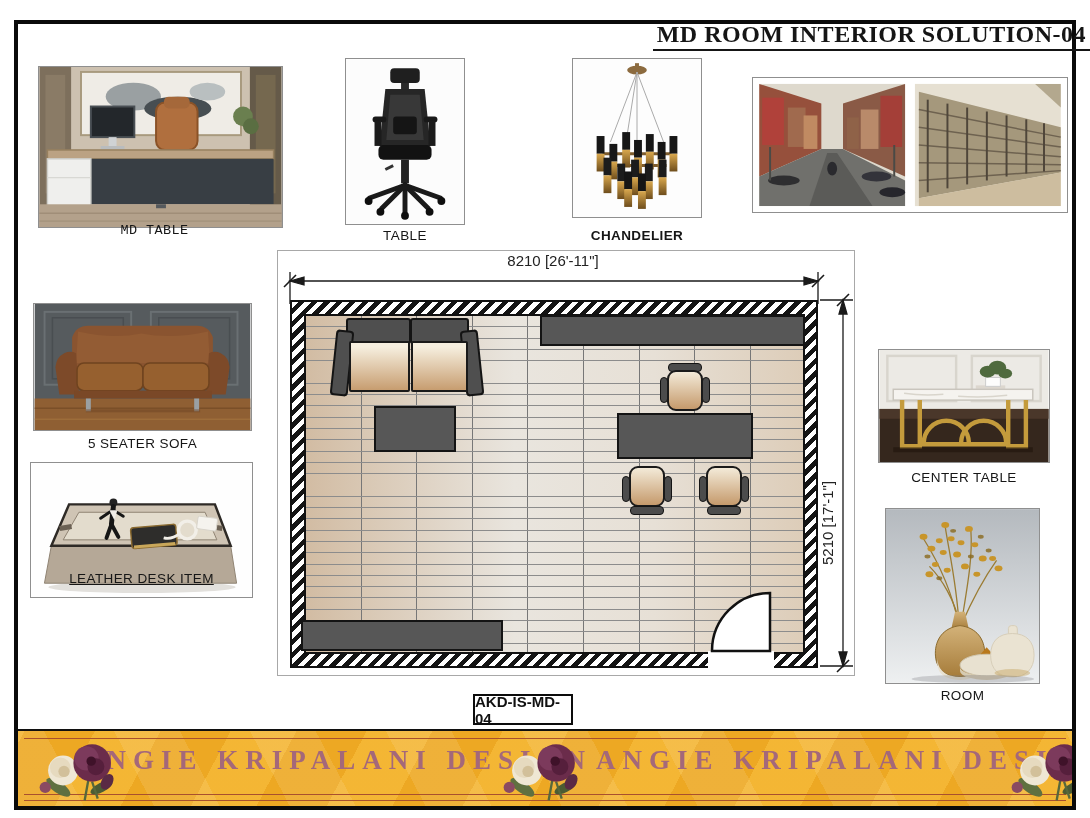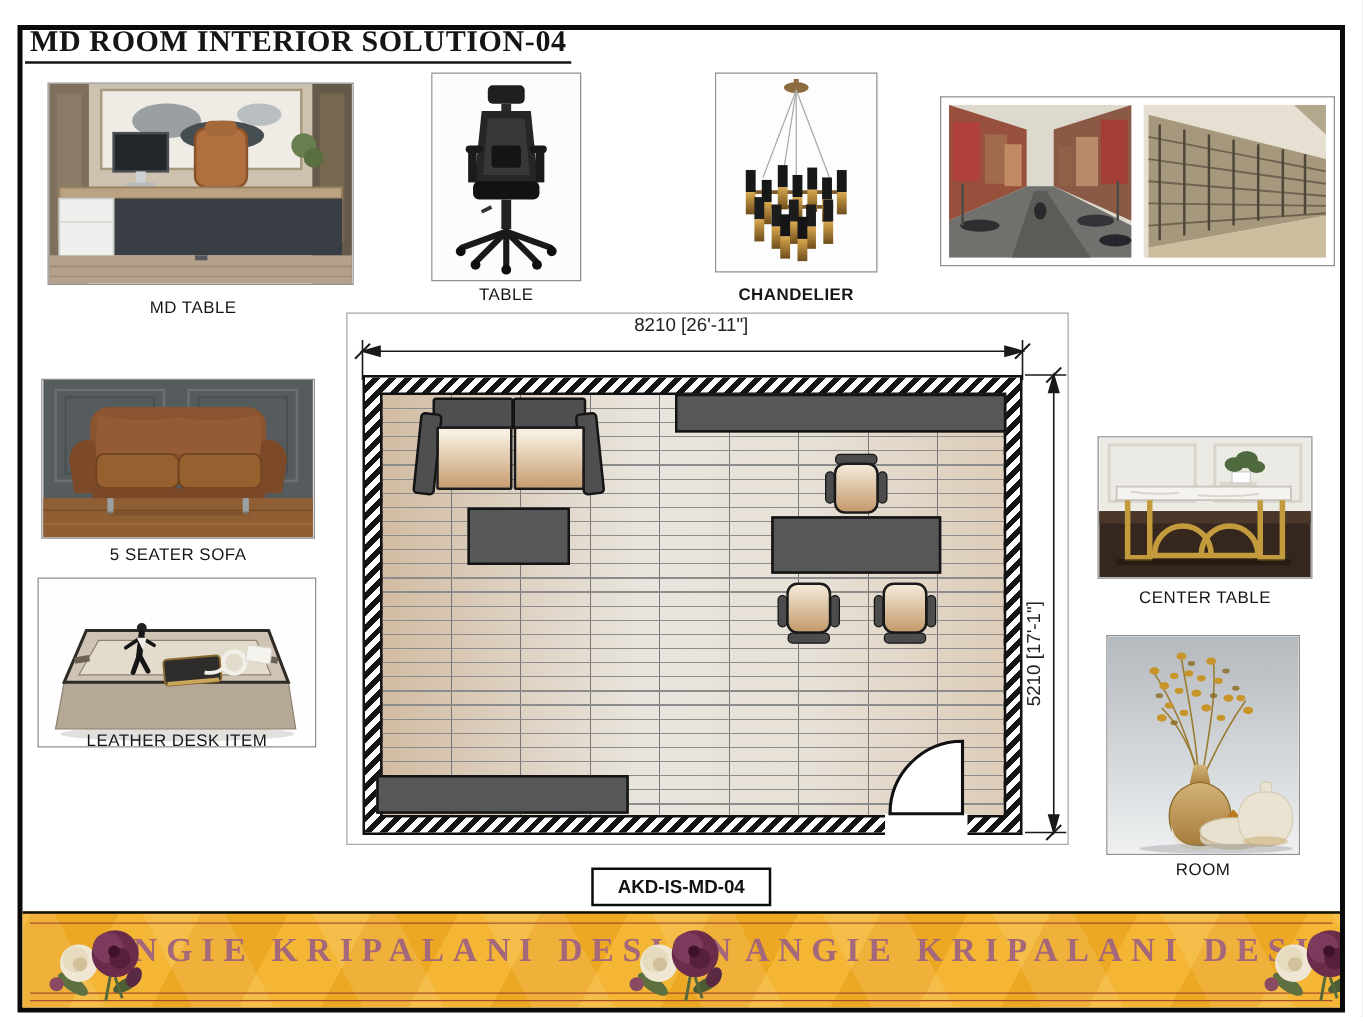--- a/index.html
+++ b/index.html
@@ -1,20 +1,20 @@
 <!DOCTYPE html>
 <html><head>
 <meta charset="utf-8">
 <style>
   html,body{margin:0;padding:0;background:#e8e8e8;}
   .page{position:relative;width:1090px;height:818px;background:#fff;margin:0 auto;
         font-family:"Liberation Sans",sans-serif;overflow:hidden;}
   .page-frame{position:absolute;left:14px;top:20px;width:1062px;height:790px;
         border:4px solid #0a0a0a;box-sizing:border-box;pointer-events:none;}
-  .title{position:absolute;left:0;right:0;top:21px;text-align:left;margin-left:20px;}
+  .title{position:absolute;left:0;right:0;top:21px;text-align:right;margin-left:20px;}
   .title span{display:inline-block;font-family:"Liberation Serif",serif;font-weight:bold;
         font-size:24px;color:#151515;border-bottom:2.5px solid #151515;padding:0 4px 1px 4px;
         letter-spacing:.5px;}
   .photo{position:absolute;border:1px solid #8f8f8f;background:#fff;box-sizing:border-box;overflow:hidden;}
   .photo svg{display:block;width:100%;height:100%;}
   .plabel{position:absolute;text-align:center;font-size:13.5px;color:#161616;letter-spacing:.4px;}
   
   .plan-frame{position:absolute;left:277px;top:250px;width:578px;height:426px;
         border:1px solid #a8a8a8;box-sizing:border-box;background:#fff;}
   .dim-top{position:absolute;left:428px;top:252px;width:250px;text-align:center;
@@ -33,21 +33,21 @@
   .dark{position:absolute;background:#575757;border:2px solid #141414;box-sizing:border-box;}
   .cushion{position:absolute;background:linear-gradient(180deg,#f6efdf 8%,#c79d70);
         border:2px solid #1a1a1a;box-sizing:border-box;border-radius:2px;}
   .seat{position:absolute;background:linear-gradient(180deg,#f3ead8,#c59a6c);
         border:2px solid #1a1a1a;border-radius:9px;box-sizing:border-box;}
   .chairbar{position:absolute;background:#4c4c4c;border:1.5px solid #141414;
         border-radius:4px;box-sizing:border-box;}
   .door-open{position:absolute;left:708px;top:651px;width:66px;height:19px;background:#fff;}
   .dims-svg,.door-svg{position:absolute;}
   
-  .code-box{position:absolute;left:473px;top:694px;width:144px;height:31px;border:2.5px solid #0c0c0c;
+  .code-box{position:absolute;left:473px;top:694px;width:100px;height:31px;border:2.5px solid #0c0c0c;
         box-sizing:border-box;display:flex;align-items:center;justify-content:center;
         font-weight:bold;font-size:15px;color:#111;background:#fff;}
   
   .banner{position:absolute;left:18px;top:729px;width:1054px;height:77px;background:#eda823;
         border-top:2px solid #101010;box-sizing:border-box;overflow:hidden;}
   .banner .pattern{position:absolute;inset:0;
         background:
          repeating-linear-gradient(62deg,rgba(255,255,255,.10) 0 58px,rgba(0,0,0,0) 58px 120px),
          repeating-linear-gradient(-62deg,rgba(255,205,80,.38) 0 58px,rgba(0,0,0,0) 58px 120px);}
   .banner .rule{position:absolute;left:6px;right:6px;height:0;border-top:1.5px solid #a8502e;}
@@ -87,21 +87,21 @@
       <rect x="8" y="84" width="229" height="9" fill="#bba283" stroke="#97805f" stroke-width="1.5"></rect>
       <rect x="52" y="93" width="185" height="46" fill="#383e44"></rect>
       <rect x="8" y="93" width="44" height="58" fill="#efefed" stroke="#cfcfcb" stroke-width="1.5"></rect>
       <line x1="8" y1="112" x2="52" y2="112" stroke="#d8d8d4" stroke-width="1.5"></line>
       <rect x="0" y="139" width="245" height="23" fill="#b3a18b"></rect>
       <line x1="0" y1="148" x2="245" y2="148" stroke="#a08e78" stroke-width="1.5"></line>
       <line x1="0" y1="156" x2="245" y2="156" stroke="#a08e78" stroke-width="1"></line>
       <rect x="118" y="139" width="10" height="4" fill="#55595d"></rect>
     </svg>
   </div>
-  <div class="plabel" style="left:38px;top:238px;width:233px;">MD TABLE</div>
+  <div class="plabel" style="left:38px;top:223px;width:233px;font-family:Liberation Mono, monospace;">MD TABLE</div>
 
   <div class="photo" style="left:345px;top:58px;width:120px;height:167px;">
     <svg viewBox="0 0 120 167">
       <rect width="120" height="167" fill="#fcfcfc"></rect>
       <rect x="45" y="9" width="30" height="15" rx="4" fill="#1f1f1f"></rect>
       <rect x="56" y="24" width="8" height="7" fill="#2a2a2a"></rect>
       <path d="M40 30 L80 30 L86 88 L34 88 Z" fill="#262626"></path>
       <path d="M45 36 L75 36 L79 82 L41 82 Z" fill="#383838"></path>
       <rect x="48" y="58" width="24" height="18" rx="3" fill="#151515"></rect>
       <rect x="27" y="58" width="14" height="6" rx="3" fill="#191919"></rect>
@@ -309,21 +309,21 @@
         <rect x="103" y="82" width="42" height="3" fill="#c9a75a"></rect>
       </g>
 
       <circle cx="158" cy="68" r="9" fill="none" stroke="#f2efe8" stroke-width="3.5"></circle>
       <path d="M150 72 q-8 6 -16 4" stroke="#f2efe8" stroke-width="3" fill="none"></path>
       <g transform="rotate(8 178 62)">
         <rect x="168" y="55" width="20" height="13" rx="2" fill="#f5f3ee" stroke="#d8d4cb" stroke-width="1"></rect>
       </g>
     </svg>
   </div>
-  <div class="plabel" style="left:30px;top:585px;width:223px;">LEATHER DESK ITEM</div>
+  <div class="plabel" style="left:30px;top:571px;width:223px;text-decoration:underline;">LEATHER DESK ITEM</div>
 
   <div class="photo" style="left:878px;top:349px;width:172px;height:114px;">
     <svg viewBox="0 0 172 114">
       <rect width="172" height="114" fill="#eceae5"></rect>
       <rect x="8" y="6" width="70" height="46" fill="none" stroke="#d8d5cd" stroke-width="2.5"></rect>
       <rect x="94" y="6" width="70" height="46" fill="none" stroke="#d8d5cd" stroke-width="2.5"></rect>
       <rect x="0" y="60" width="172" height="54" fill="#35271d"></rect>
       <rect x="0" y="60" width="172" height="10" fill="#4a372a"></rect>
 
       <rect x="98" y="36" width="30" height="3.5" fill="#dcd7ce"></rect>

